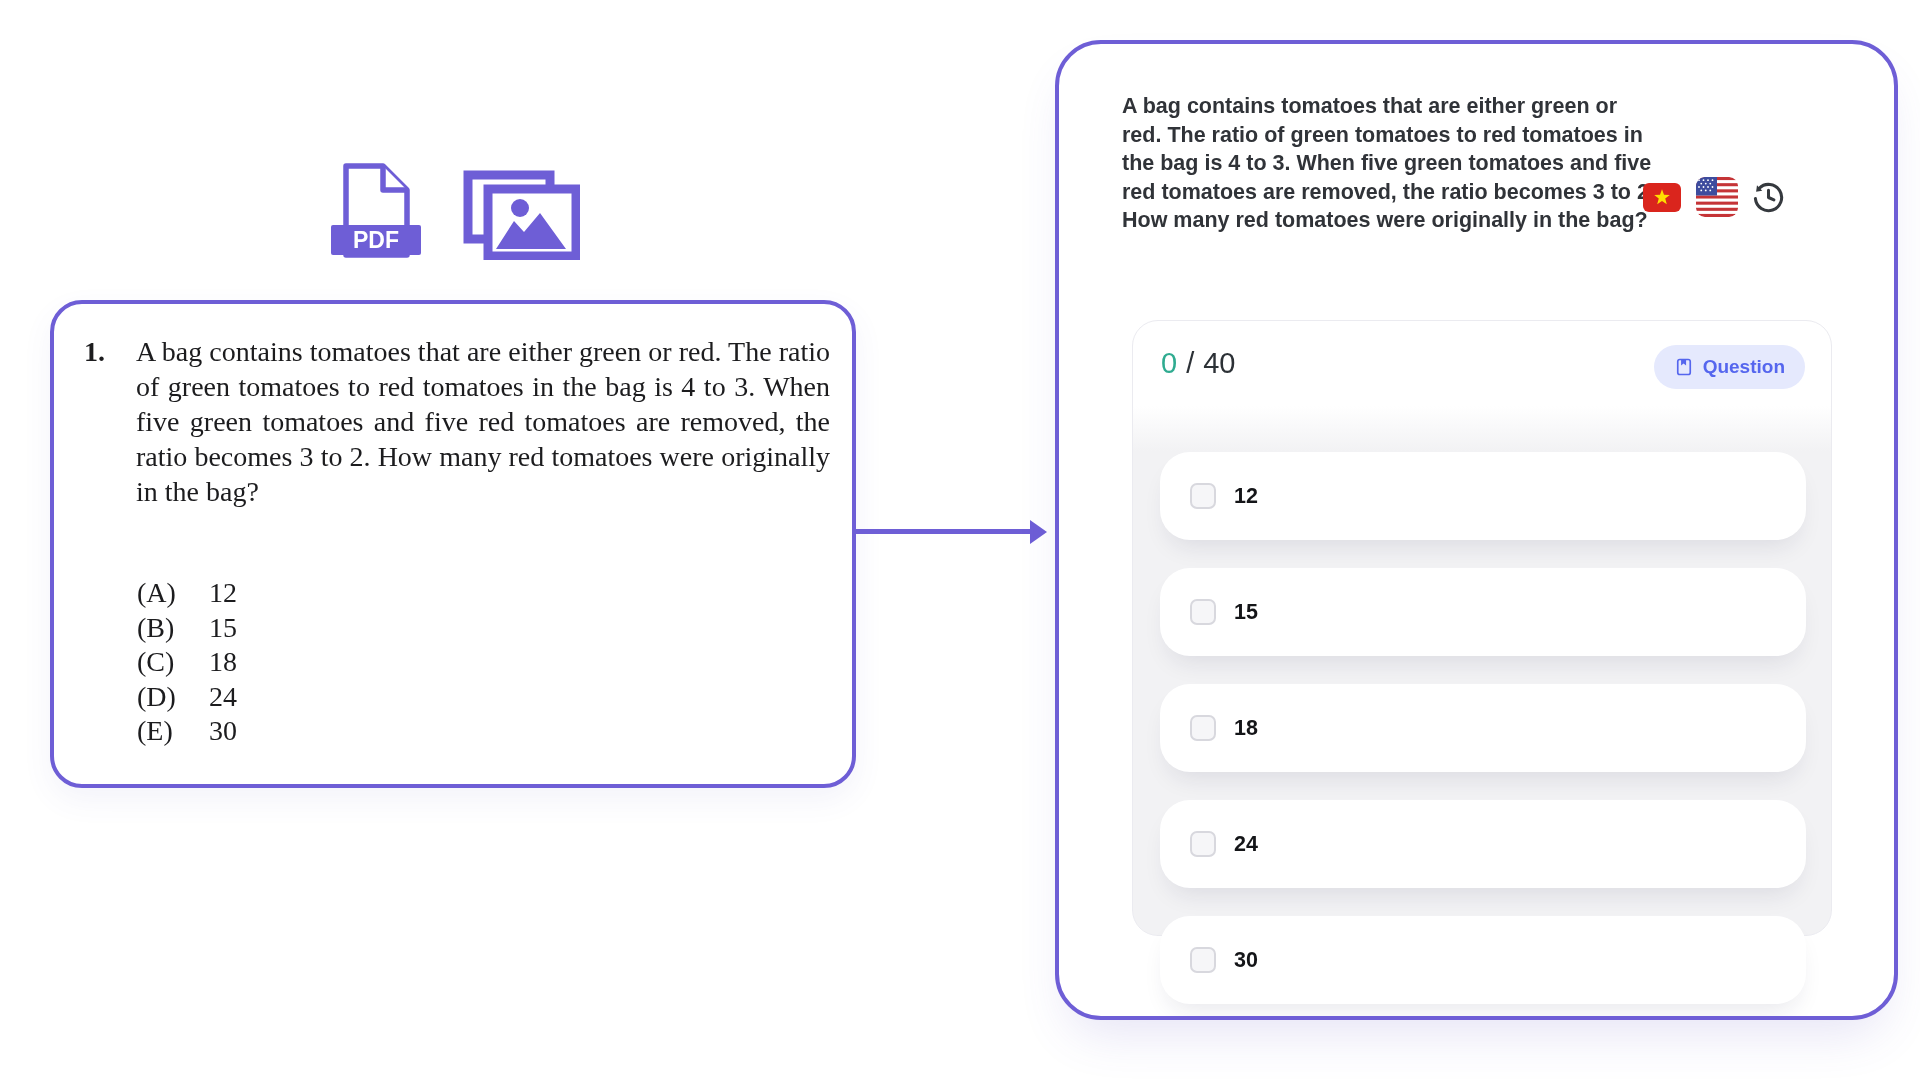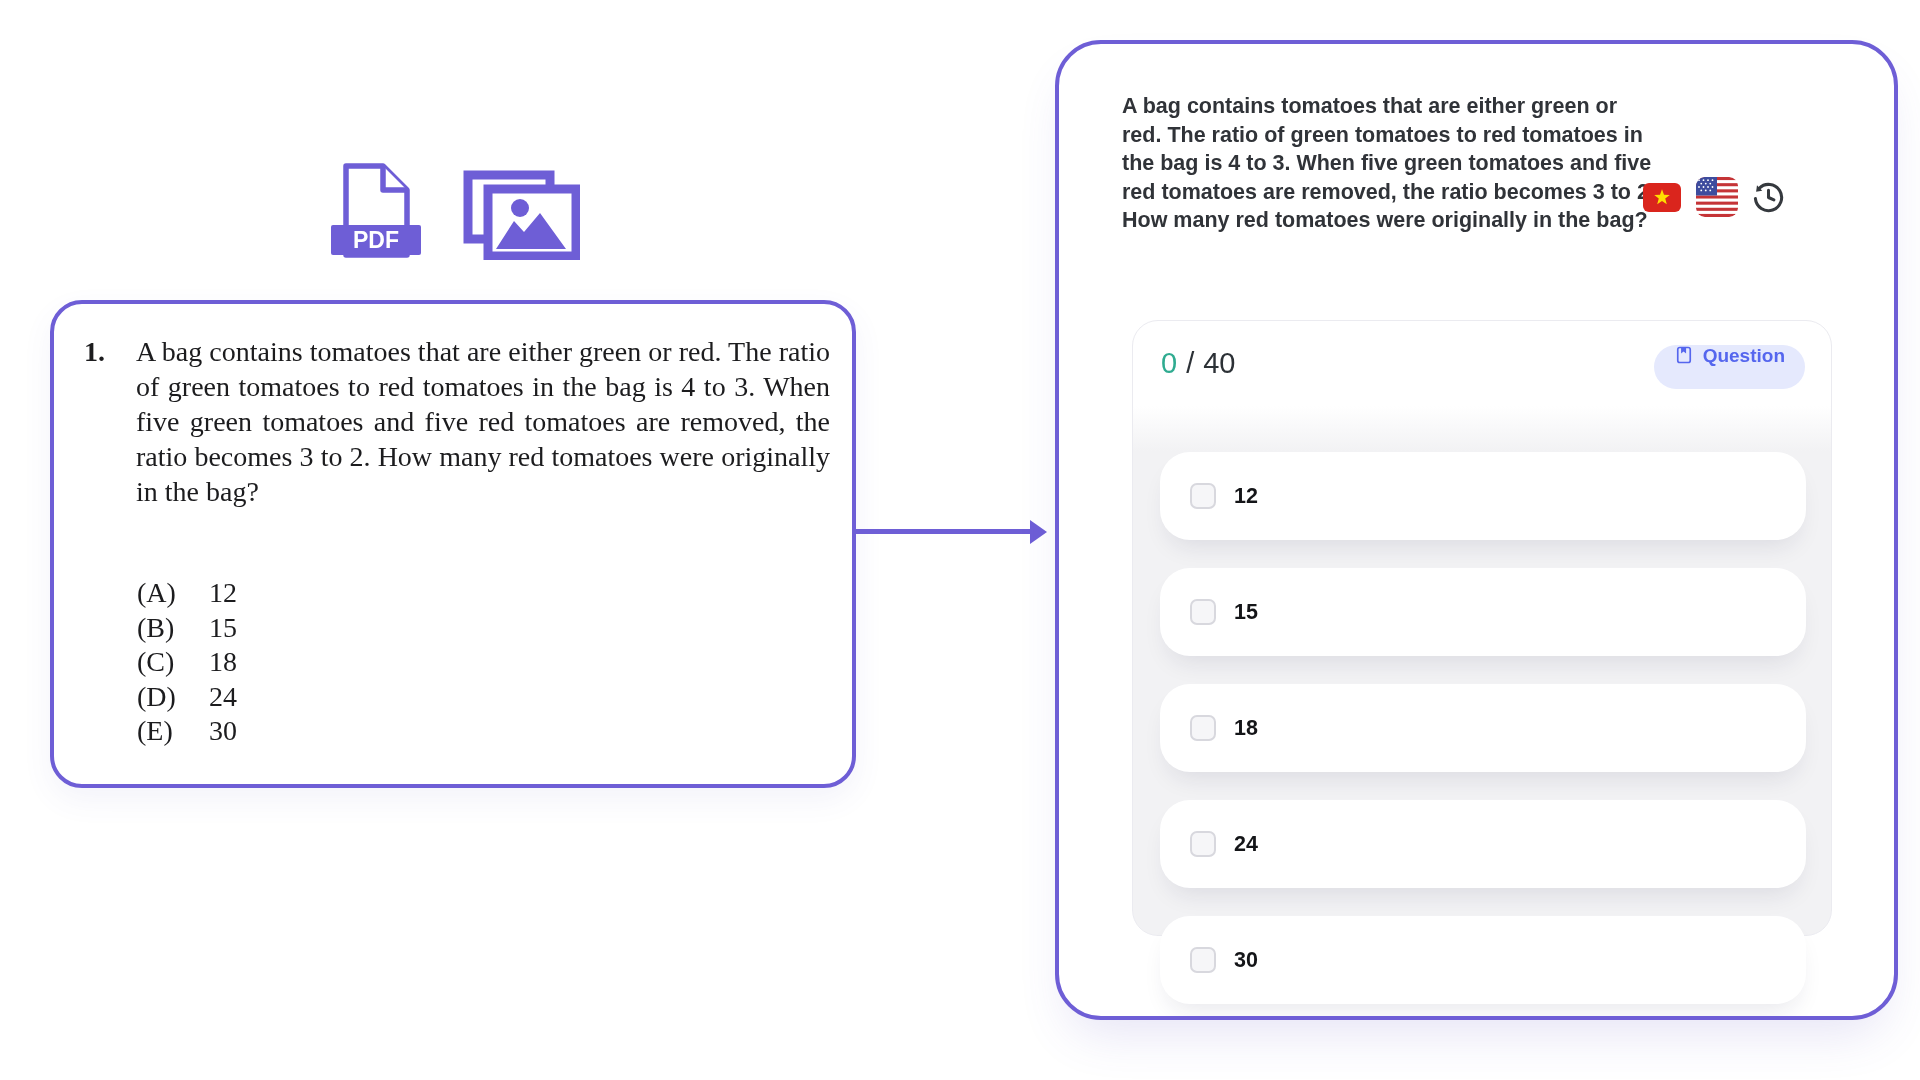--- a/index.html
+++ b/index.html
@@ -60,21 +60,21 @@
     position:absolute; left:73px; top:260px; width:700px; height:616px;
     border-radius:26px; border:1px solid #ebebf0;
     background:linear-gradient(180deg,#ffffff 0px,#ffffff 85px,#f2f2f4 130px,#f2f2f4 100%);
     margin-top:16px;
   }
   .progress { position:absolute; left:28px; top:26px; font-size:29px; font-weight:500; color:#2c3136; }
   .progress .current { color:#2fab90; }
   .progress .sep { margin:0 9px; }
   .type-badge {
     position:absolute; right:26px; top:24px; height:44px; padding:0 20px;
-    background:#e5e9fd; border-radius:22px; display:flex; align-items:flex-start; gap:9px;
+    background:#e5e9fd; border-radius:22px; display:flex; align-items:center; gap:9px;
     color:#5566ee; font-size:19px; font-weight:bold; cursor:pointer;
   }
   .answers { position:absolute; left:27px; top:131px; width:646px; }
   .answer-card {
     height:88px; margin-bottom:28px; background:#ffffff; border-radius:30px;
     display:flex; align-items:center; padding-left:30px; cursor:pointer;
     box-shadow:0 14px 24px -8px rgba(30,30,70,0.10);
   }
   .checkbox {
     width:26px; height:26px; border:2px solid #d8d8de; border-radius:7px;

